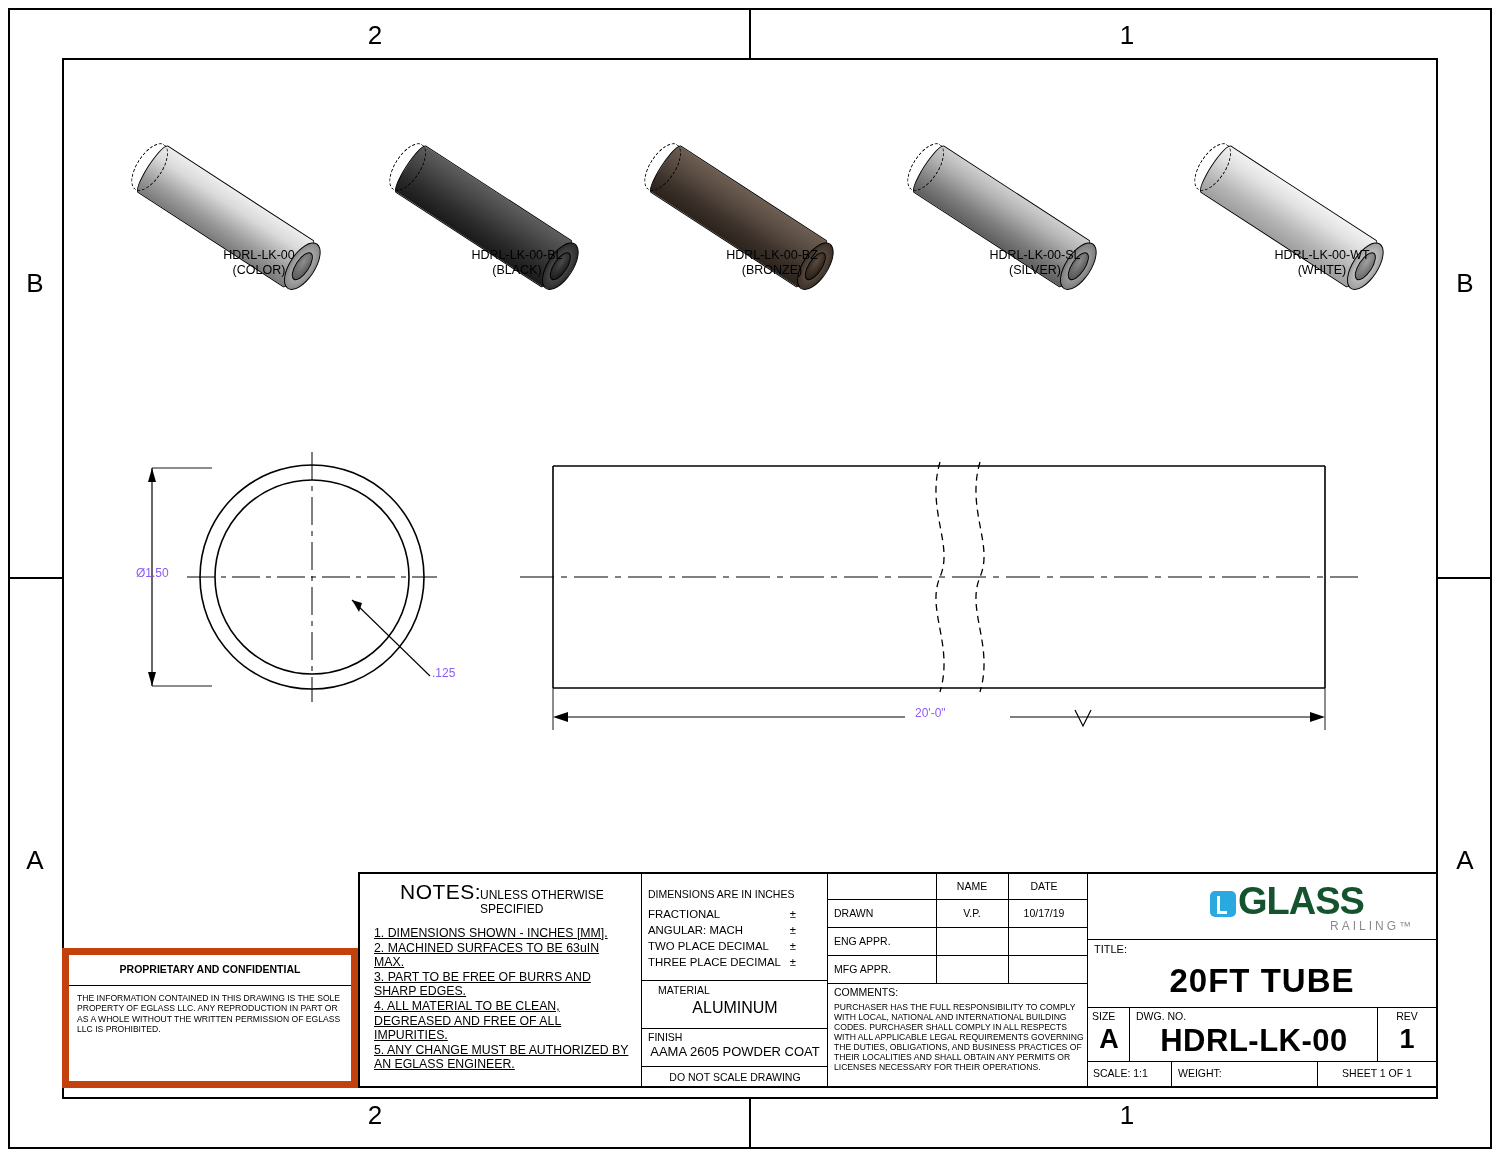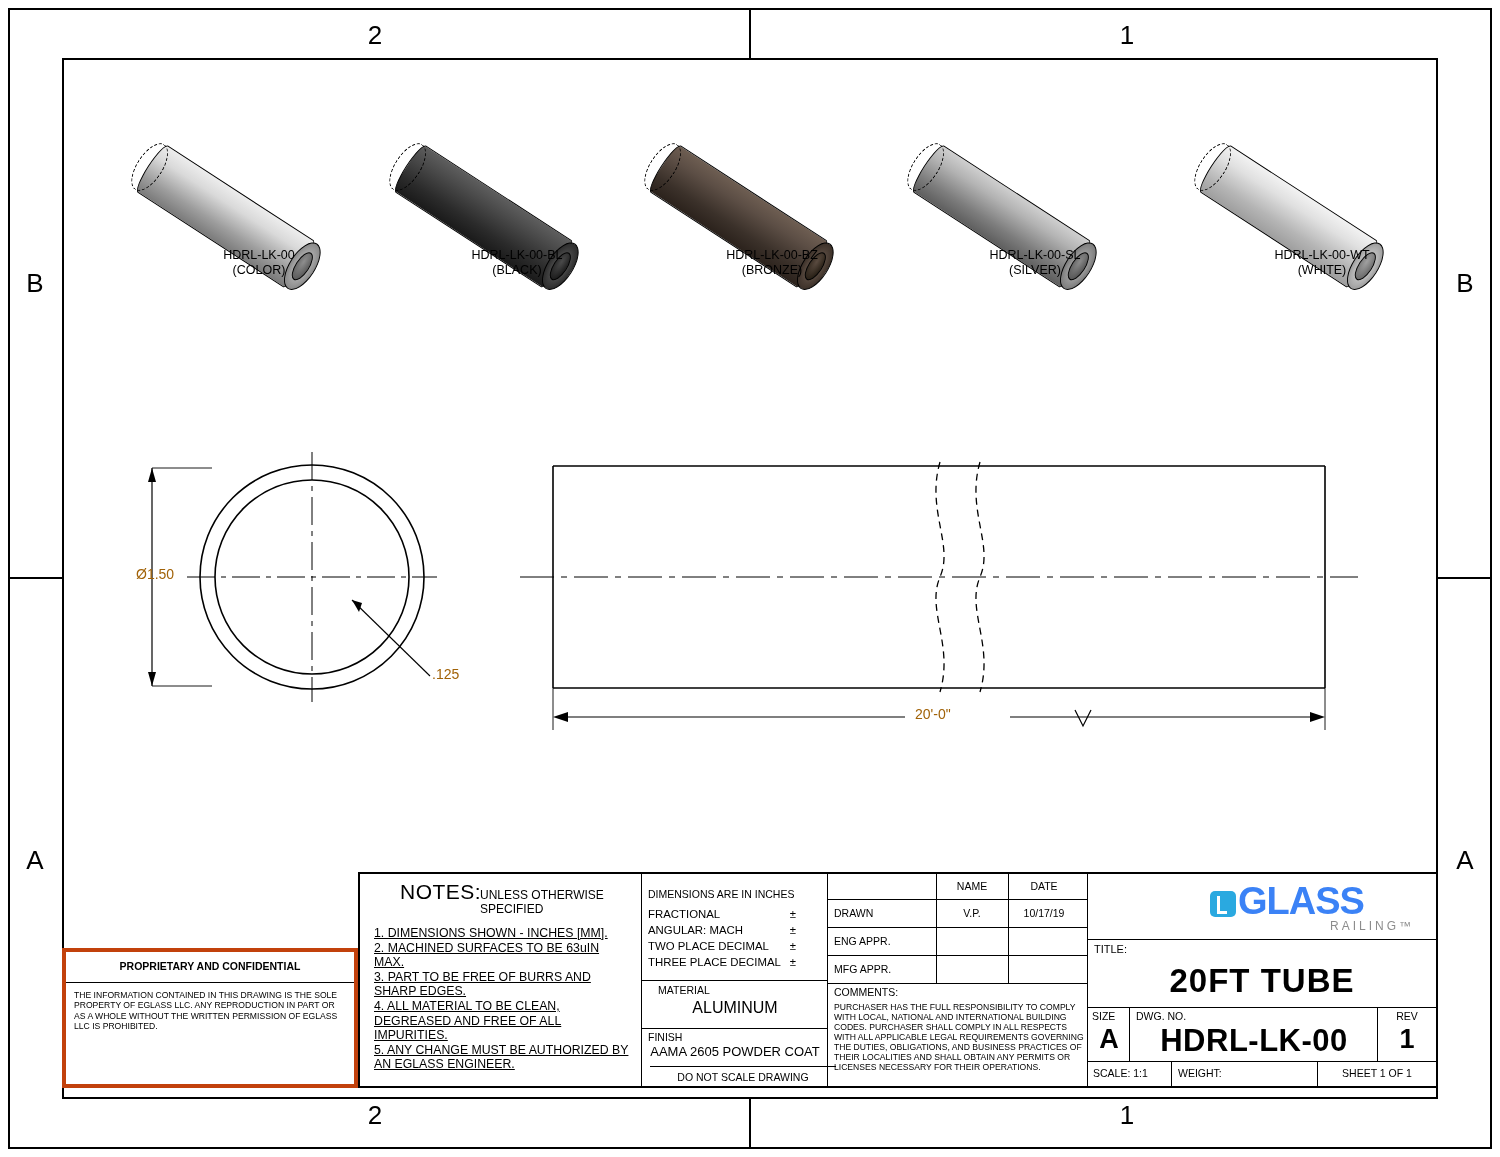--- a/index.html
+++ b/index.html
@@ -112,22 +112,22 @@
   }
   
   .dwg-layer {
     position: absolute;
     left: 0; top: 0;
     width: 1500px; height: 1157px;
     pointer-events: none;
   }
   .txt {
     position: absolute;
-    font-size: 14px;
-    color: #a16207;
+    font-size: 12px;
+    color: #8b5cf6;
     white-space: nowrap;
   }
   
   .tb {
     position: absolute;
     left: 358px;
     top: 872px;
     width: 1080px;
     height: 216px;
     border: 2px solid #000;
@@ -146,21 +146,21 @@
   .notes-title { font-size: 21px; letter-spacing: .5px; text-align: center; }
   .notes-sub { font-size: 12px; }
   .notes-list { font-size: 12.3px; line-height: 14.6px; }
   .tol-list { font-size: 11.4px; line-height: 16px; }
   .proprietary {
     position: absolute;
     left: 62px;
     top: 948px;
     width: 296px;
     height: 140px;
-    border: 4px solid #c2410c;
+    border: 7px solid #c2410c;
     box-sizing: border-box;
   }
   .prop-title {
     position: absolute;
     top: 8px; left: 0; width: 100%;
     text-align: center;
     font-size: 10.5px;
     font-weight: bold;
   }
   .prop-body {
@@ -178,21 +178,21 @@
     position: absolute;
     right: 16px;
     top: 6px;
     width: 210px;
     height: 54px;
   }
   .logo-glass {
     font-size: 38px;
     font-weight: bold;
     letter-spacing: -1px;
-    color: #3b82f6;
+    color: #14532d;
     font-family: "Liberation Sans", sans-serif;
   }
   .logo-mark {
     display: inline-block;
     width: 26px; height: 26px;
     background: #2aa9e0;
     border-radius: 5px;
     position: relative;
     top: 3px;
     margin-right: 2px;
@@ -409,21 +409,21 @@
         </div>
       </div>
       <div class="cell bt" style="left:0; top:106px; width:186px; height:48px;">
         <div class="small" style="position:absolute; left:6px; top:3px;padding-left:10px;">MATERIAL</div>
         <div style="position:absolute; left:0; top:18px; width:186px; text-align:center; font-size:16px;">ALUMINUM</div>
       </div>
       <div class="cell bt" style="left:0; top:154px; width:186px; height:38px;">
         <div class="small" style="position:absolute; left:6px; top:2px;">FINISH</div>
         <div style="position:absolute; left:0; top:15px; width:186px; text-align:center; font-size:13px;">AAMA 2605 POWDER COAT</div>
       </div>
-      <div class="cell bt" style="left:8px; top:192px; width:186px; height:20px;">
+      <div class="cell bt" style="left:0; top:192px; width:186px; height:20px;">
         <div class="small centered" style="position:absolute; left:0; top:4px; width:186px;">DO NOT SCALE DRAWING</div>
       </div>
     </div>
 
     <div class="cell br" style="left:468px; top:0; width:260px; height:212px;">
 
       <div class="cell bb" style="left:0; top:0; width:260px; height:26px;">
         <div class="small centered" style="position:absolute; left:110px; top:6px; width:68px;">NAME</div>
         <div class="small centered" style="position:absolute; left:182px; top:6px; width:68px;">DATE</div>
         <div class="cell br" style="left:108px; top:0; width:1px; height:26px;"></div>

